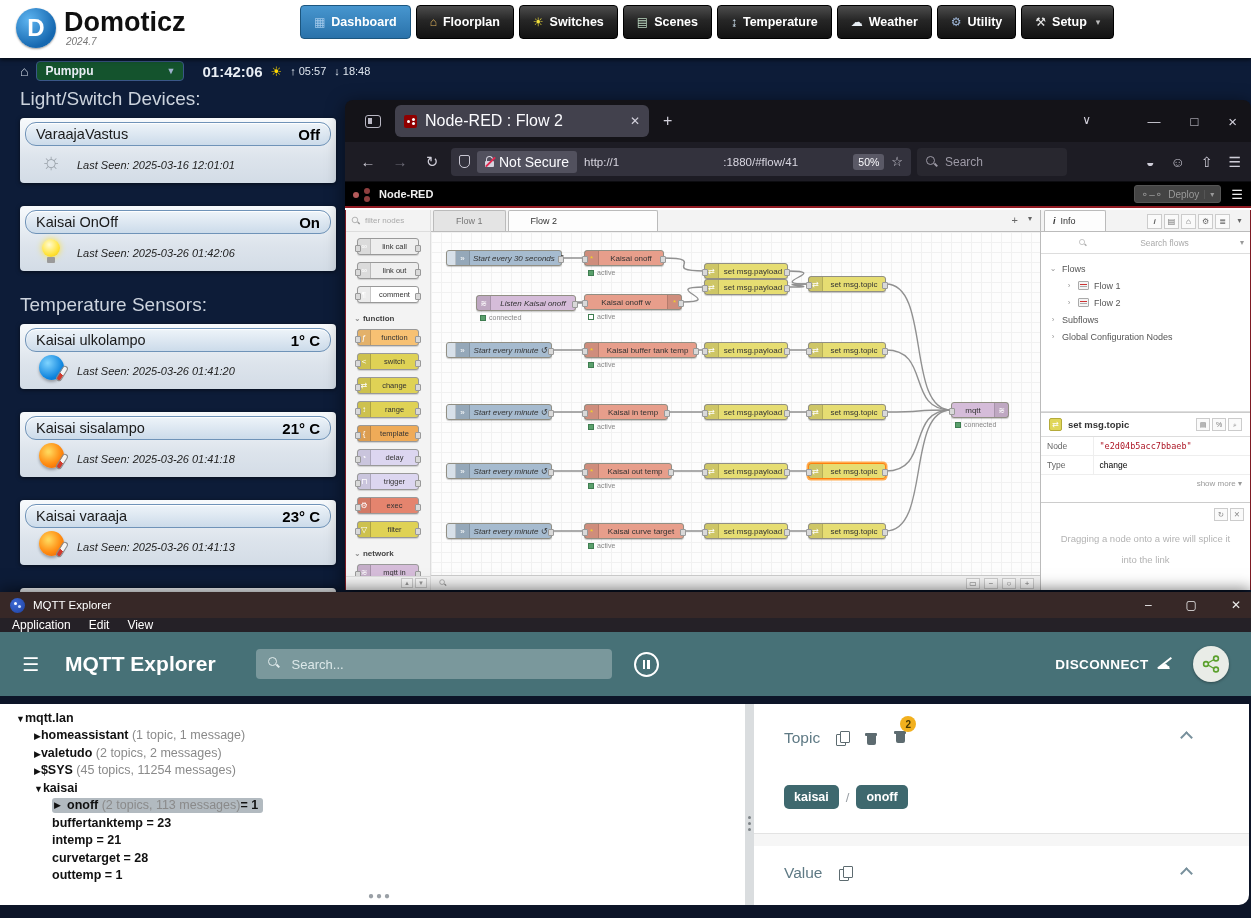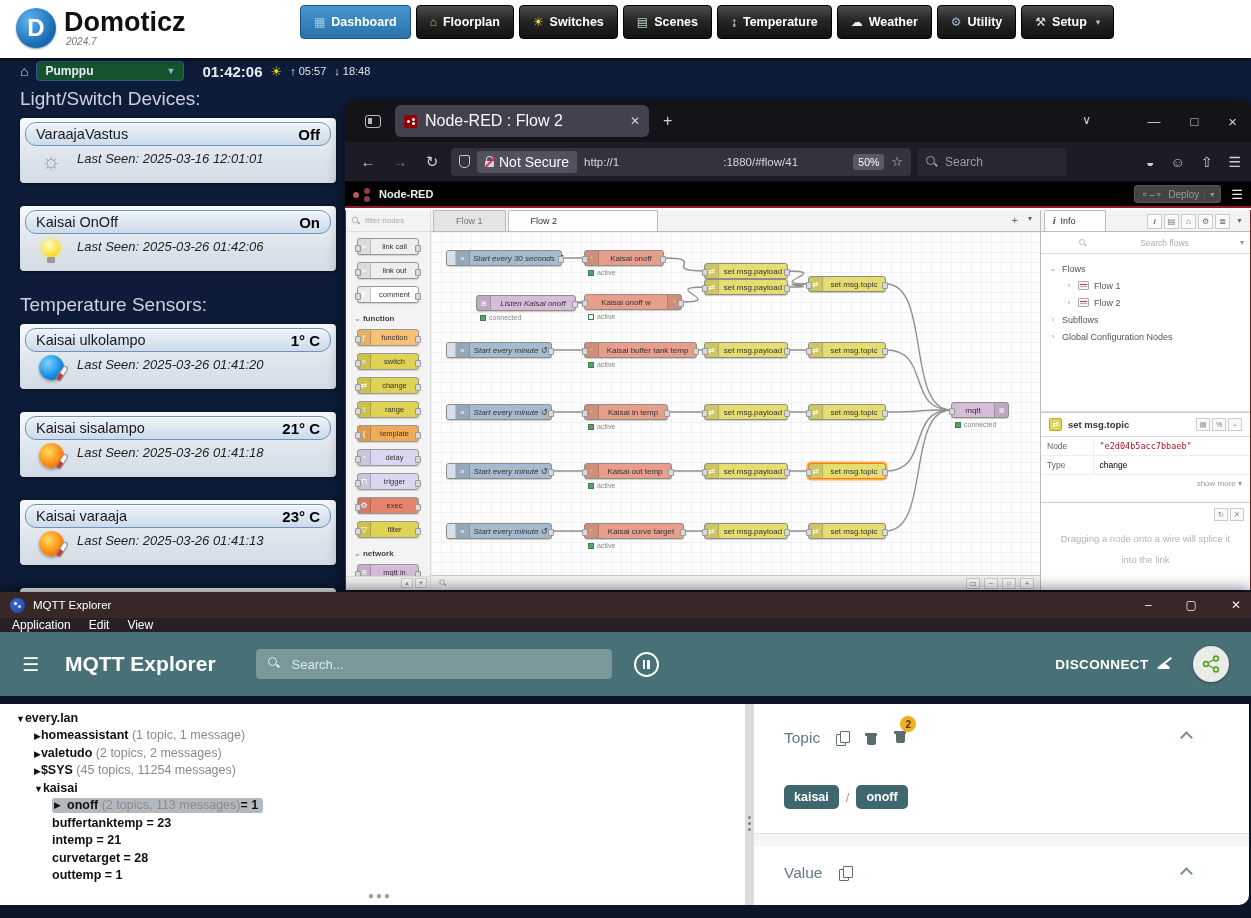--- a/index.html
+++ b/index.html
@@ -28,21 +28,21 @@
   .dz-sun { color:#ffd900; font-size:13px; }
   .dz-suntime { font-size:11px; color:#dfe6ef; }
   .dz-sections { position:absolute; left:20px; top:84px; width:316px; }
   .dz-sec-title { font-size:19px; color:#ccd3dd; margin:4px 0 8px 0; font-weight:400; }
   .dz-widget { background:linear-gradient(#f7fafc,#dde4ec 60%,#d3dce6); border-radius:4px; box-shadow:0 1px 4px rgba(0,0,0,.55); padding:4px 5px 6px 5px; margin-bottom:23px; }
   .dz-widget-head { height:24px; border:1px solid #6f93b8; border-radius:11px; background:linear-gradient(#eef4f9,#ccdbea); display:flex; align-items:center; justify-content:space-between; padding:0 10px; box-shadow:inset 0 1px 1px #fff; }
   .dz-widget-name { font-size:14.5px; color:#1a1a1a; }
   .dz-widget-value { font-size:15px; font-weight:bold; color:#000; }
   .dz-widget-body { display:flex; align-items:flex-start; margin-top:3px; min-height:28px; }
   .dz-widget-iconwrap { width:52px; display:flex; justify-content:center; }
-  .dz-lastseen { font-size:13px; font-style:italic; color:#222; margin-top:2px; }
+  .dz-lastseen { font-size:11px; font-style:italic; color:#222; margin-top:10px; }
   .ticon { width:25px; height:25px; border-radius:50%; position:relative; box-shadow:0 2px 3px rgba(0,0,0,.3); }
   .ticon.cold { background:radial-gradient(circle at 35% 32%, #7fd4ff, #0d83dd 65%, #0a6ab8); }
   .ticon.warm { background:radial-gradient(circle at 38% 35%, #ffd65a 5%, #ff8c12 55%, #e35a00); }
   .ticon::after { content:""; position:absolute; width:4px; height:15px; background:linear-gradient(#f4f4f4 55%, #d03b2f 55%); border:1px solid #8a8a8a; border-radius:3px; right:-1px; bottom:-2px; transform:rotate(32deg); }
   .bulb { width:18px; height:18px; border-radius:50%; background:radial-gradient(circle at 40% 32%, #fffbd0, #ffe33a 60%, #f4c400); box-shadow:0 0 6px #ffe33a; position:relative; margin-top:2px; }
   .bulb::after { content:""; position:absolute; left:5px; bottom:-6px; width:8px; height:6px; background:#9a9a9a; border-radius:1px; }
   .heater { font-size:23px; color:#98a0a8; line-height:24px; }
 
   
   .fx-window { position:absolute; left:345px; top:100px; width:906px; height:490px; background:#141318; border-radius:8px 8px 0 0; box-shadow:0 4px 18px rgba(0,0,0,.6); z-index:3; }
@@ -770,21 +770,21 @@
           <circle cx="14" cy="14.5" r="2.4" fill="none" stroke="#5aa02c" stroke-width="1.6"></circle>
           <line x1="6" y1="8" x2="12" y2="4.5" stroke="#5aa02c" stroke-width="1.4"></line>
           <line x1="6" y1="10" x2="12" y2="13.5" stroke="#5aa02c" stroke-width="1.4"></line>
         </svg>
       </div>
     </div>
     <div class="mq-body">
       <div class="mq-tree-panel">
         <div class="mq-tree" id="mq-tree">
             <div class="mq-tree-row" style="padding-left: 10px;">
-              <span><span class="arrow">▼</span><b>every.lan</b></span>
+              <span><span class="arrow">▼</span><b>mqtt.lan</b></span>
             </div>
             <div class="mq-tree-row" style="padding-left: 28px;">
               <span><span class="arrow">▶</span><b>homeassistant</b><span class="meta">&nbsp;(1 topic, 1 message)</span></span>
             </div>
             <div class="mq-tree-row" style="padding-left: 28px;">
               <span><span class="arrow">▶</span><b>valetudo</b><span class="meta">&nbsp;(2 topics, 2 messages)</span></span>
             </div>
             <div class="mq-tree-row" style="padding-left: 28px;">
               <span><span class="arrow">▶</span><b>$SYS</b><span class="meta">&nbsp;(45 topics, 11254 messages)</span></span>
             </div>

